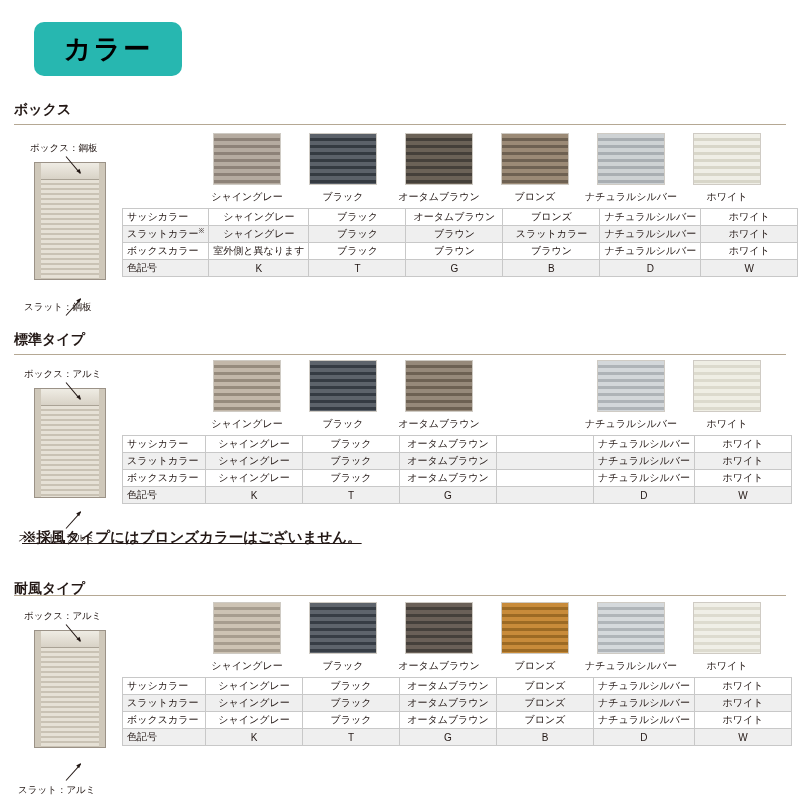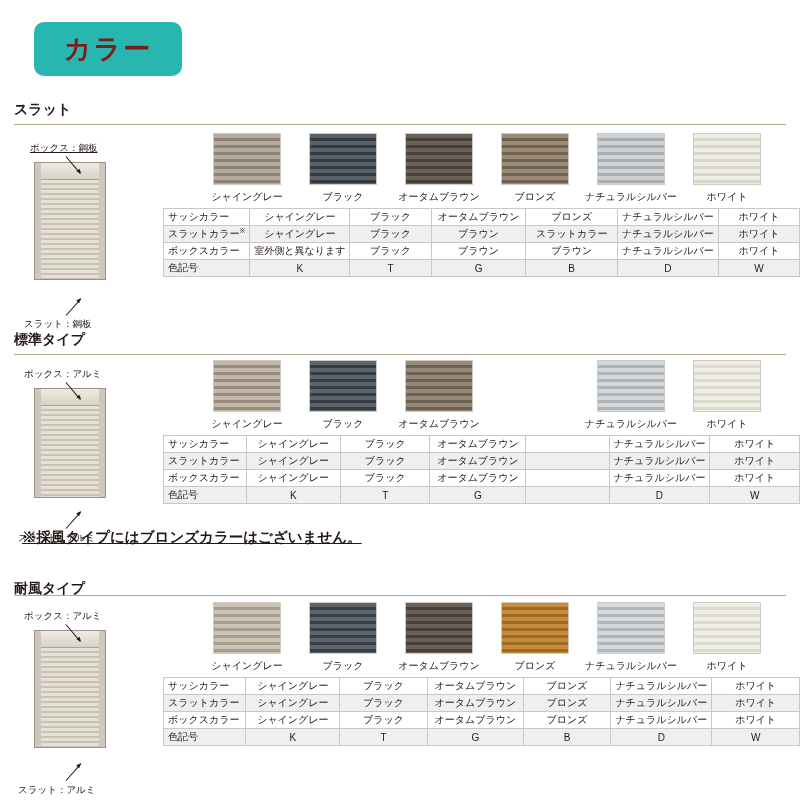--- a/index.html
+++ b/index.html
@@ -22,21 +22,21 @@
 
   
   .badge {
     position: absolute;
     left: 34px;
     top: 22px;
     width: 148px;
     height: 54px;
     background: #27b7b0;
     border-radius: 10px;
-    color: #7f1d1d;
+    color: #000000;
     font-size: 27px;
     font-weight: bold;
     letter-spacing: 2px;
     display: flex;
     align-items: center;
     justify-content: center;
   }
 
   
   .section-title {
@@ -136,21 +136,20 @@
     color: #231815;
     white-space: nowrap;
   }
 
   
   table.spec {
     position: absolute;
     border-collapse: collapse;
     font-size: 10px;
     color: #231815;
-    margin-left: 41px;
   }
   table.spec td {
     border: 1px solid #c8c8c8;
     height: 16px;
     padding: 0 4px;
     text-align: center;
     white-space: nowrap;
   }
   table.spec td.rowhead {
     text-align: left;
@@ -183,34 +182,34 @@
     vertical-align: super;
   }
 </style>
 </head>
 <body>
 
 <div class="page">
 
   <div class="badge">カラー</div>
 
-  <div class="section-title" style="left:14px; top:101px;">スラット</div>
+  <div class="section-title" style="left:14px; top:101px;">ボックス</div>
   <div class="section-rule" style="top:124px;"></div>
 
   <div class="photo-col" style="left:14px; top:140px;">
-    <div class="photo-label" style="position:absolute; left:16px; top:2px;text-decoration:underline;">ボックス：鋼板</div>
+    <div class="photo-label" style="position:absolute; left:16px; top:2px;">ボックス：鋼板</div>
     <div class="shutter" style="position:absolute; left:20px; top:22px; height:118px;">
       <div class="frame-l"></div>
       <div class="frame-r"></div>
       <div class="box"></div>
       <div class="slats"></div>
     </div>
     <div class="arrow" style="left:52px; top:16px; width:22px; transform:rotate(50deg);"></div>
     <div class="arrow" style="left:52px; top:175px; width:22px; transform:rotate(-48deg);"></div>
-    <div class="photo-label" style="position:absolute; left:10px; top:178px;">スラット：鋼板</div>
+    <div class="photo-label" style="position:absolute; left:10px; top:161px;">スラット：鋼板</div>
   </div>
 
   <div class="swatches" style="left:199px; top:133px;">
     <div class="swatch-cell" style="width:96px;">
       <div class="swatch" style="background-image:repeating-linear-gradient(180deg,#b5aba0 0px,#b5aba0 4px,#8d8278 4px,#8d8278 7px);"></div>
       <div class="swatch-name">シャイングレー</div>
     </div>
     <div class="swatch-cell" style="width:96px;">
       <div class="swatch" style="background-image:repeating-linear-gradient(180deg,#5b6169 0px,#5b6169 4px,#343a41 4px,#343a41 7px);"></div>
       <div class="swatch-name">ブラック</div>

